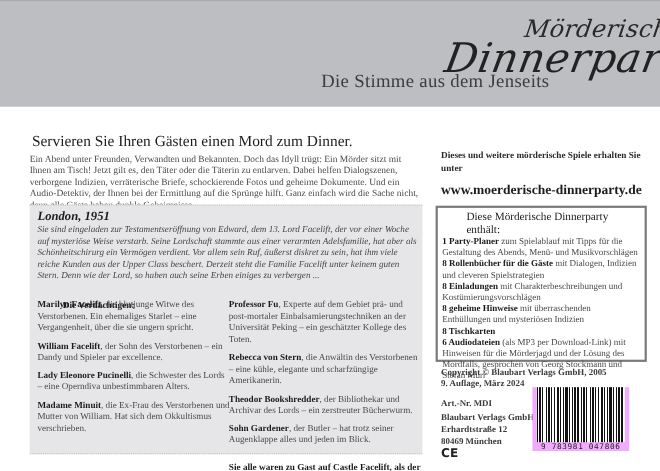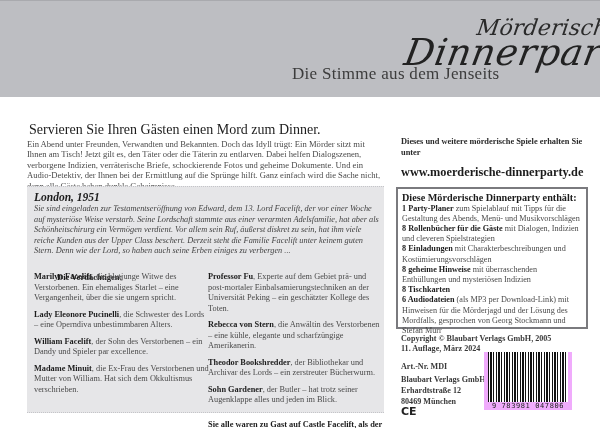--- a/index.html
+++ b/index.html
@@ -79,21 +79,21 @@
       margin-top: 13px;
       font-weight: bold; font-size: 8.4px; line-height: 11px; color: #1c1c1c;
     }
 
     .contents-box {
       position: absolute; left: 396px; top: 187px; width: 192px; height: 142px;
       border: 2px solid #7a7a7e; background: #fff;
       padding: 3px 4px;
     }
     .contents-title {
-      font-weight: bold; font-size: 10.2px; line-height: 11.5px; color: #1c1c1c;
+      font-weight: normal; font-size: 10.2px; line-height: 11.5px; color: #1c1c1c; margin-left: 22px;
     }
     .contents-list { font-size: 8.2px; line-height: 10.2px; color: #4a4a4a; }
     .contents-list b { color: #1c1c1c; }
 
     .meta {
       position: absolute; left: 401px; top: 334px;
       font-weight: bold; font-size: 8.1px; line-height: 10px; color: #3a3a3a;
     }
     .meta2 { top: 361px; line-height: 11px; }
     .ce-mark {
@@ -132,22 +132,22 @@
 <div class="side-promo">Dieses und weitere mörderische Spiele erhalten Sie unter</div>
 <div class="side-url">www.moerderische-dinnerparty.de</div>
 
 <div class="story-box">
   <div class="story-title">London, 1951</div>
   <div class="story-text">Sie sind eingeladen zur Testamentseröffnung von Edward, dem 13. Lord Facelift, der vor einer Woche auf mysteriöse Weise verstarb. Seine Lordschaft stammte aus einer verarmten Adelsfamilie, hat aber als Schönheitschirurg ein Vermögen verdient. Vor allem sein Ruf, äußerst diskret zu sein, hat ihm viele reiche Kunden aus der Upper Class beschert. Derzeit steht die Familie Facelift unter keinem guten Stern. Denn wie der Lord, so haben auch seine Erben einiges zu verbergen ...</div>
   <div class="suspects-head">Die Verdächtigen:</div>
 
   <div class="col col-left">
     <div class="suspect"><b>Marilyn Facelift</b><span>, die blutjunge Witwe des Verstorbenen. Ein ehemaliges Starlet – eine Vergangenheit, über die sie ungern spricht.</span></div>
+    <div class="suspect"><b>William Facelift</b><span>, der Sohn des Verstorbenen – ein Dandy und Spieler par excellence.</span></div>
     <div class="suspect"><b>Lady Eleonore Pucinelli</b><span>, die Schwester des Lords – eine Operndiva unbestimmbaren Alters.</span></div>
-    <div class="suspect"><b>William Facelift</b><span>, der Sohn des Verstorbenen – ein Dandy und Spieler par excellence.</span></div>
     <div class="suspect"><b>Madame Minuit</b><span>, die Ex-Frau des Verstorbenen und Mutter von William. Hat sich dem Okkultismus verschrieben.</span></div>
   </div>
 
   <div class="col col-right">
     <div class="suspect"><b>Professor Fu</b><span>, Experte auf dem Gebiet prä- und post-mortaler Einbalsamierungstechniken an der Universität Peking – ein geschätzter Kollege des Toten.</span></div>
     <div class="suspect"><b>Rebecca von Stern</b><span>, die Anwältin des Verstorbenen – eine kühle, elegante und scharfzüngige Amerikanerin.</span></div>
     <div class="suspect"><b>Theodor Bookshredder</b><span>, der Bibliothekar und Archivar des Lords – ein zerstreuter Bücherwurm.</span></div>
     <div class="suspect"><b>Sohn Gardener</b><span>, der Butler – hat trotz seiner Augenklappe alles und jeden im Blick.</span></div>
     <div class="closing">Sie alle waren zu Gast auf Castle Facelift, als der Lord ums Leben kam ...</div>
   </div>
@@ -160,21 +160,21 @@
     <div><b>8 Rollenbücher für die Gäste</b><span> mit Dialogen, Indizien und cleveren Spielstrategien</span></div>
     <div><b>8 Einladungen</b><span> mit Charakterbeschreibungen und Kostümierungsvorschlägen</span></div>
     <div><b>8 geheime Hinweise</b><span> mit überraschenden Enthüllungen und mysteriösen Indizien</span></div>
     <div><b>8 Tischkarten</b><span></span></div>
     <div><b>6 Audiodateien</b><span> (als MP3 per Download-Link) mit Hinweisen für die Mörderjagd und der Lösung des Mordfalls, gesprochen von Georg Stockmann und Stefan Murr</span></div>
   </div>
 </div>
 
 <div class="meta">
   <div>Copyright © Blaubart Verlags GmbH, 2005</div>
-  <div>11. Auflage, März 2024</div>
+  <div>9. Auflage, März 2024</div>
 </div>
 <div class="meta meta2">
   <div style="margin-bottom:2px">Art.-Nr. MDI</div>
   <div>Blaubart Verlags GmbH</div>
   <div>Erhardtstraße 12</div>
   <div>80469 München</div>
 </div>
 <div class="ce-mark">CE</div>
 
 <div class="barcode">

